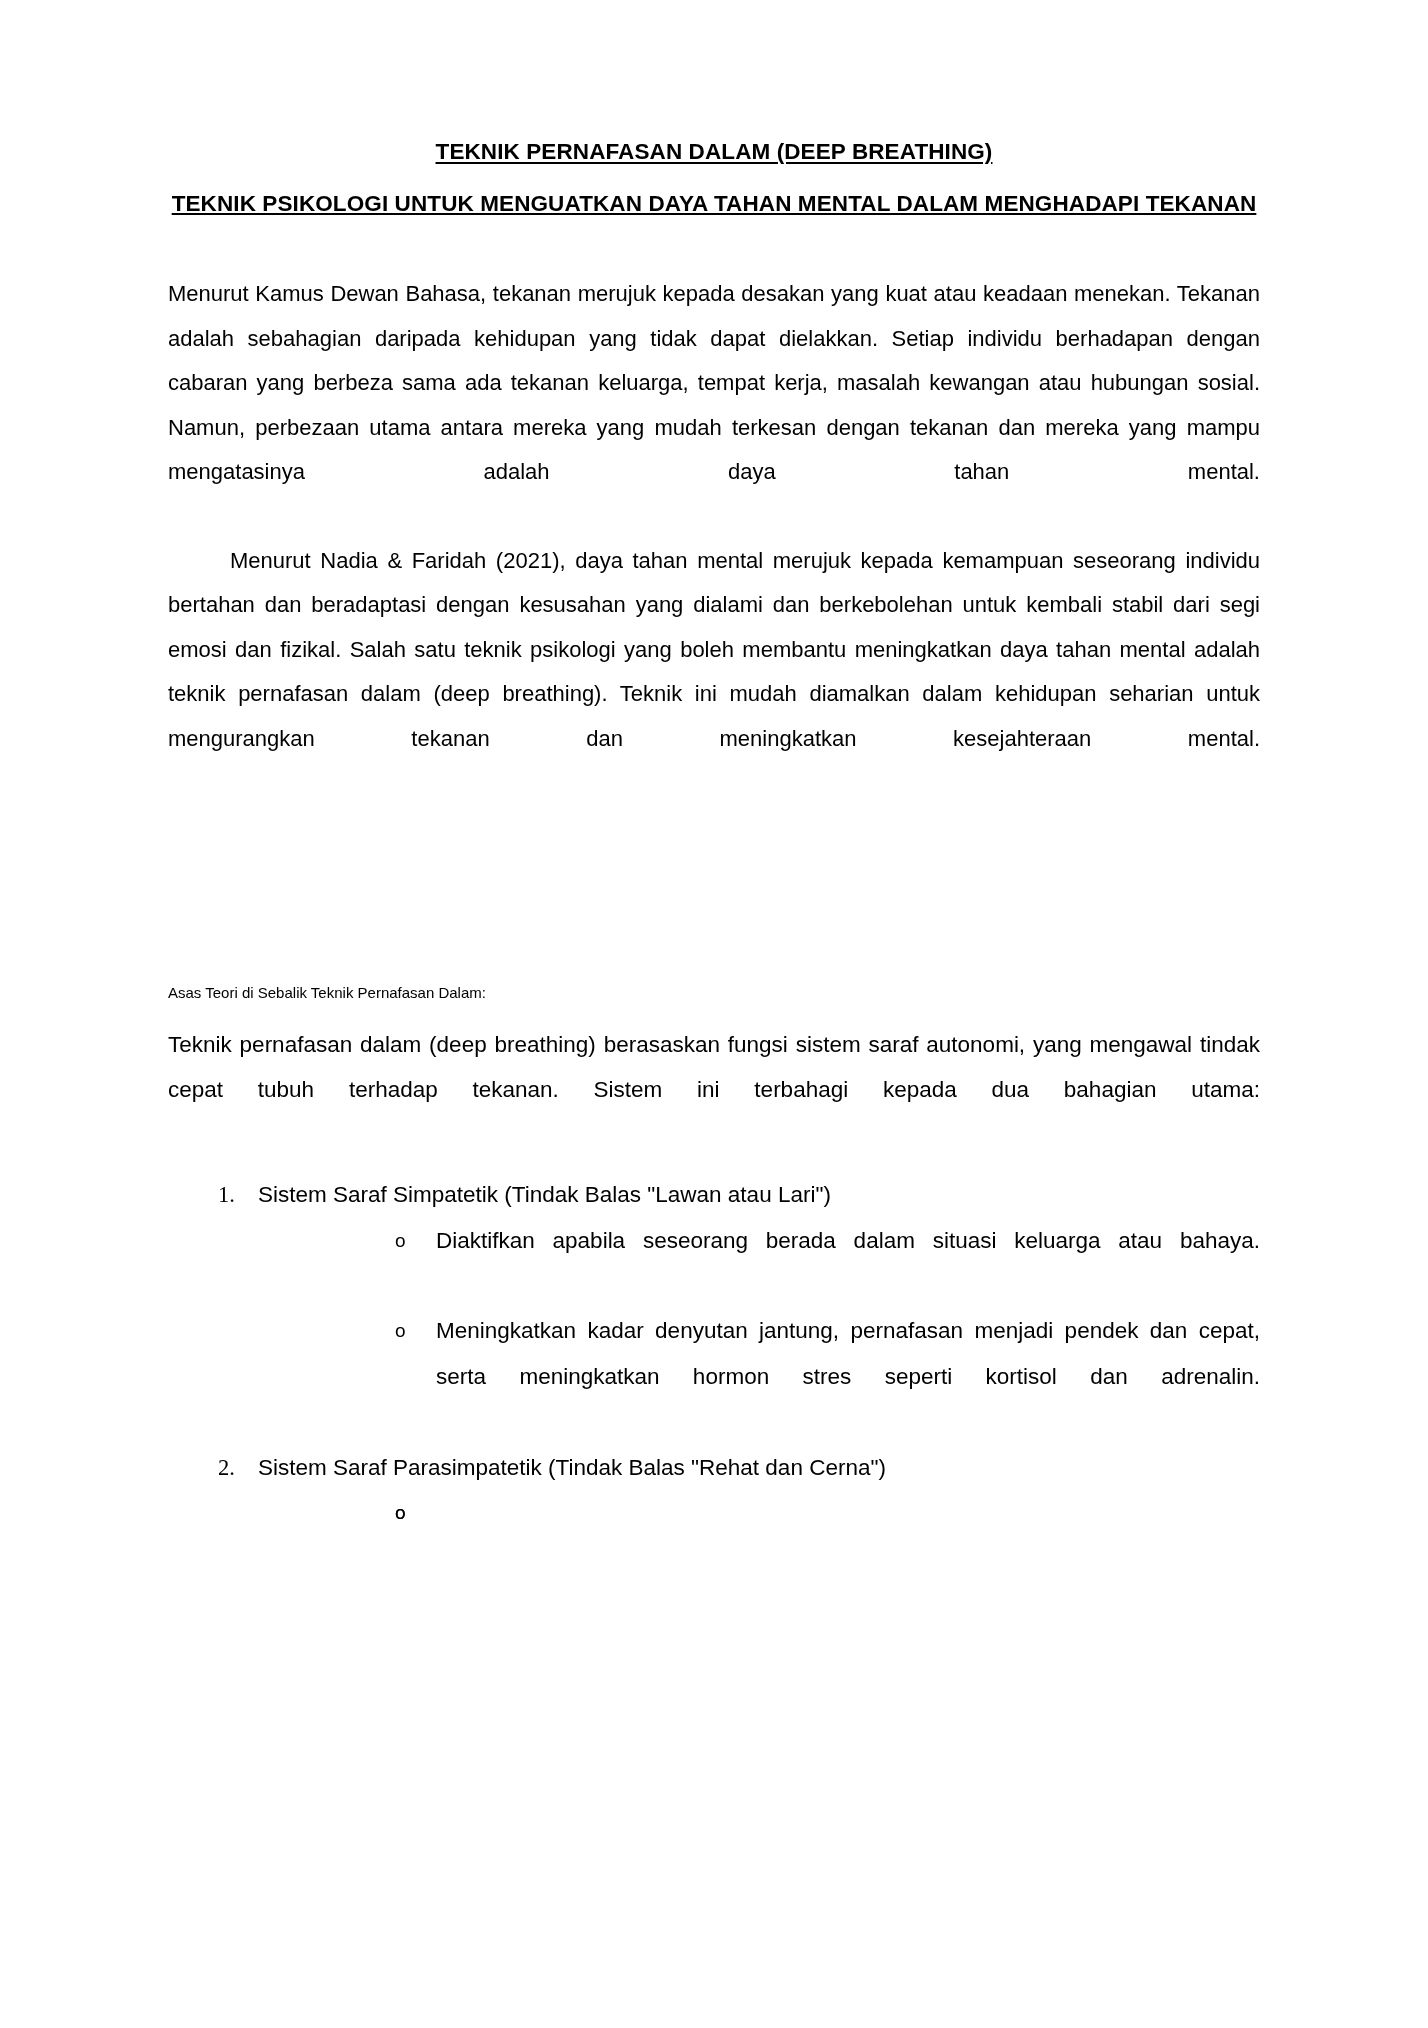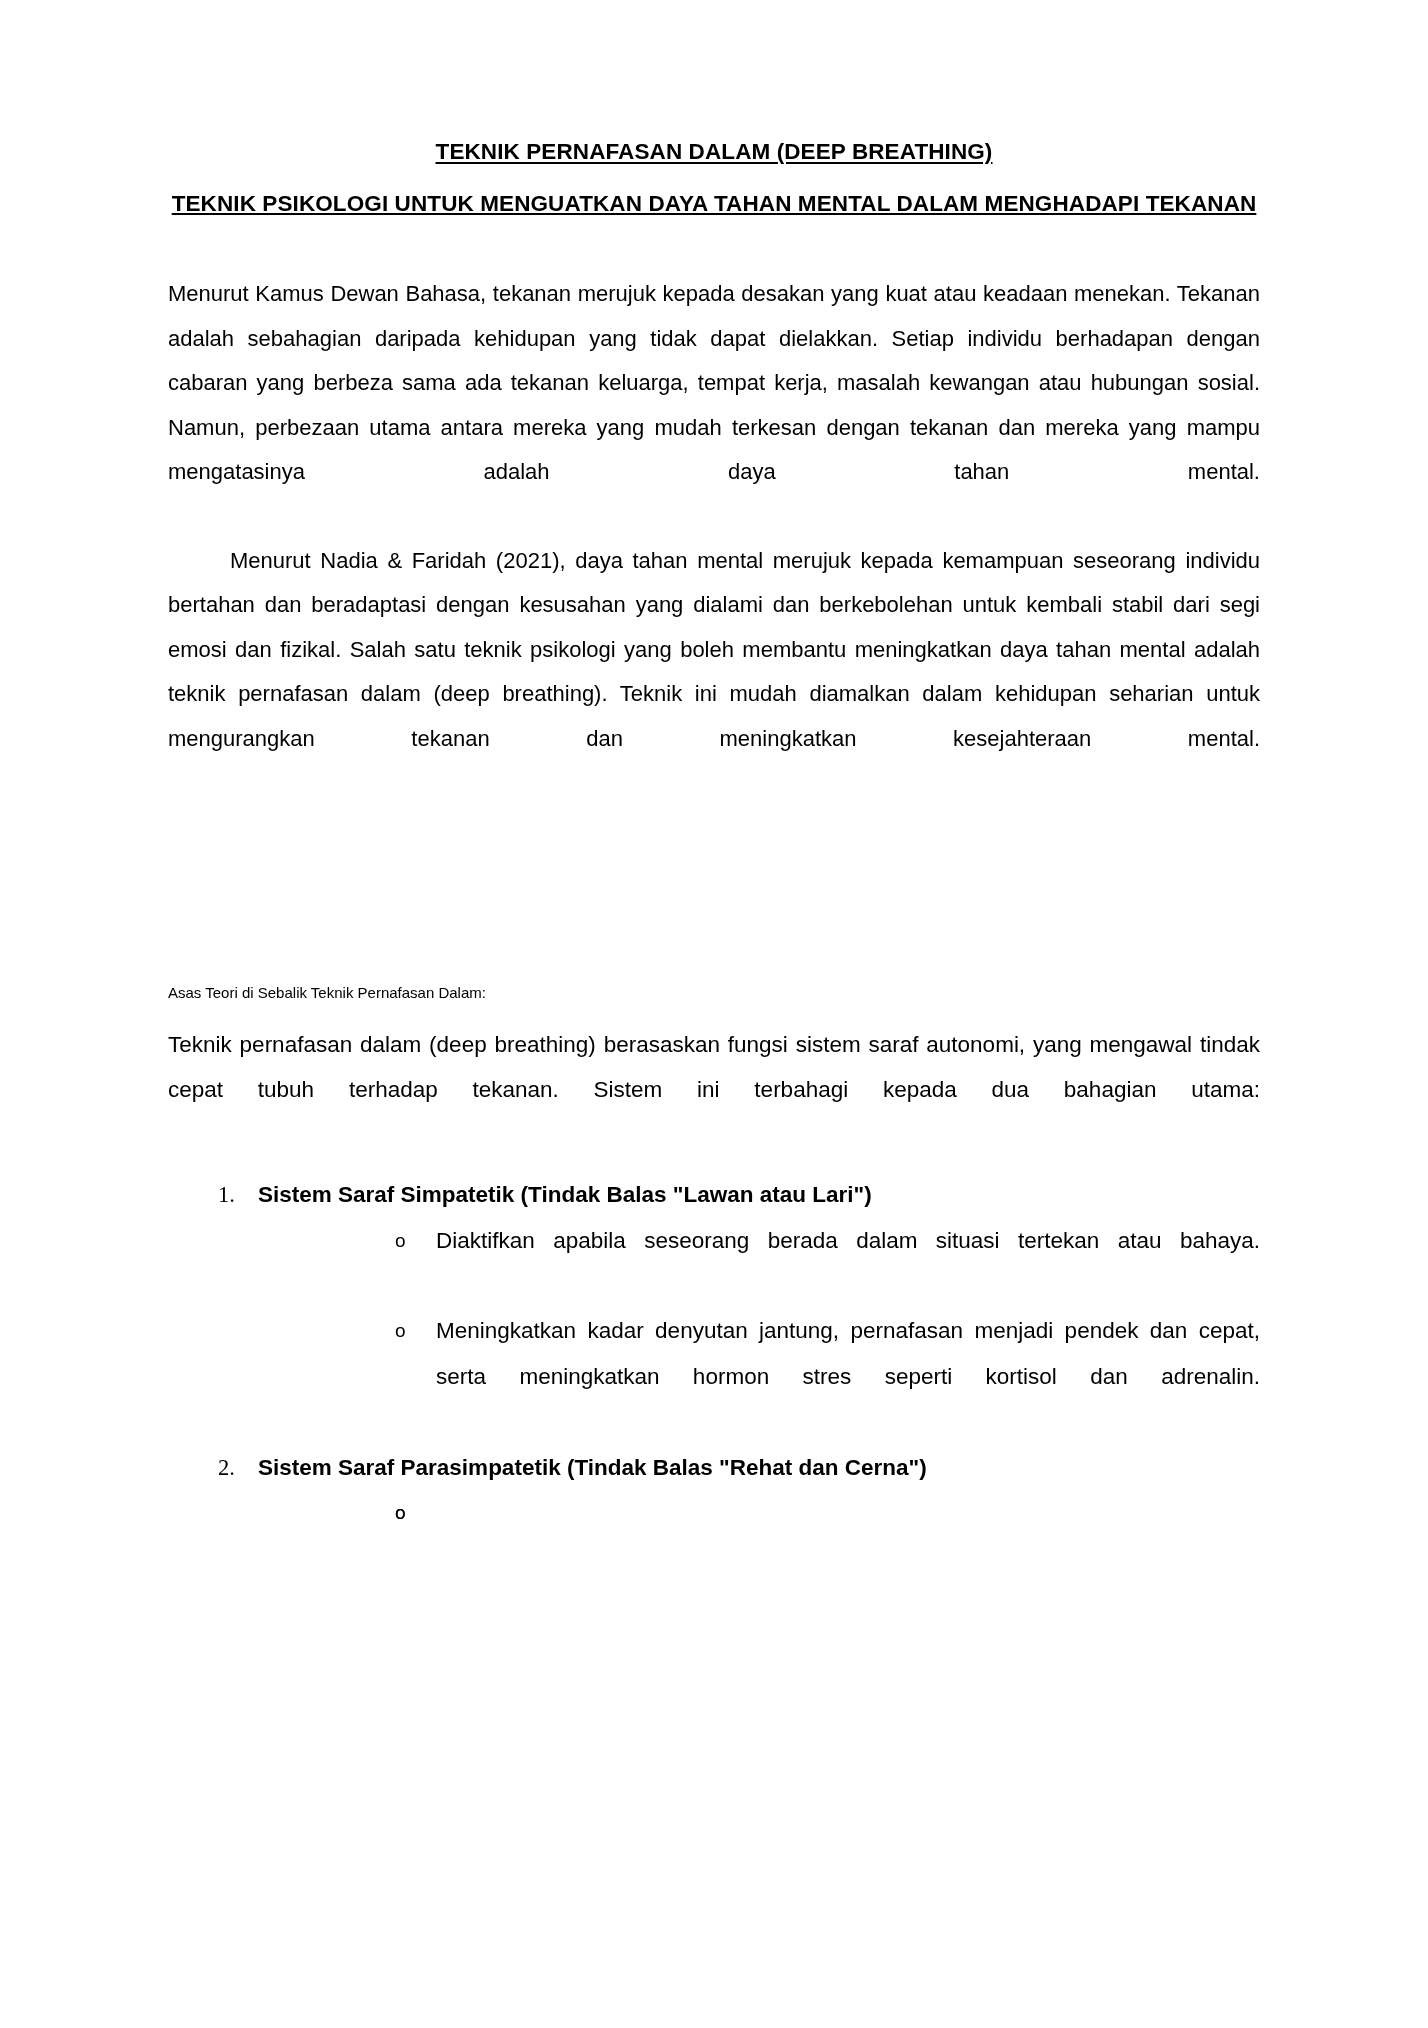--- a/index.html
+++ b/index.html
@@ -98,21 +98,20 @@
   .numitem > .marker {
     position: absolute;
     left: 50px;
     top: 0;
     font-size: 22.5px;
     font-family: "Liberation Serif", serif;
   }
   .numitem > .numtext {
     display: block;
     text-align: left;
-    font-weight: bold;
   }
 
   
   .sublist {
     margin: 0;
     padding: 0;
     list-style: none;
   }
   .subitem {
     position: relative;
@@ -162,21 +161,21 @@
     <p class="para-3">Teknik pernafasan dalam (deep breathing) berasaskan fungsi sistem saraf autonomi, yang mengawal tindak cepat tubuh terhadap tekanan. Sistem ini terbahagi kepada dua bahagian utama:</p>
 
     <ol class="numlist">
 
       <li class="numitem">
         <span class="marker">1.</span>
         <span class="numtext">Sistem Saraf Simpatetik (Tindak Balas "Lawan atau Lari")</span>
         <ul class="sublist">
           <li class="subitem">
             <span class="submarker">o</span>
-            <span class="subtext">Diaktifkan apabila seseorang berada dalam situasi tertekan atau bahaya.</span>
+            <span class="subtext">Diaktifkan apabila seseorang berada dalam situasi keluarga atau bahaya.</span>
           </li>
           <li class="subitem">
             <span class="submarker">o</span>
             <span class="subtext">Meningkatkan kadar denyutan jantung, pernafasan menjadi pendek dan cepat, serta meningkatkan hormon stres seperti kortisol dan adrenalin.</span>
           </li>
         </ul>
       </li>
 
       <li class="numitem">
         <span class="marker">2.</span>

